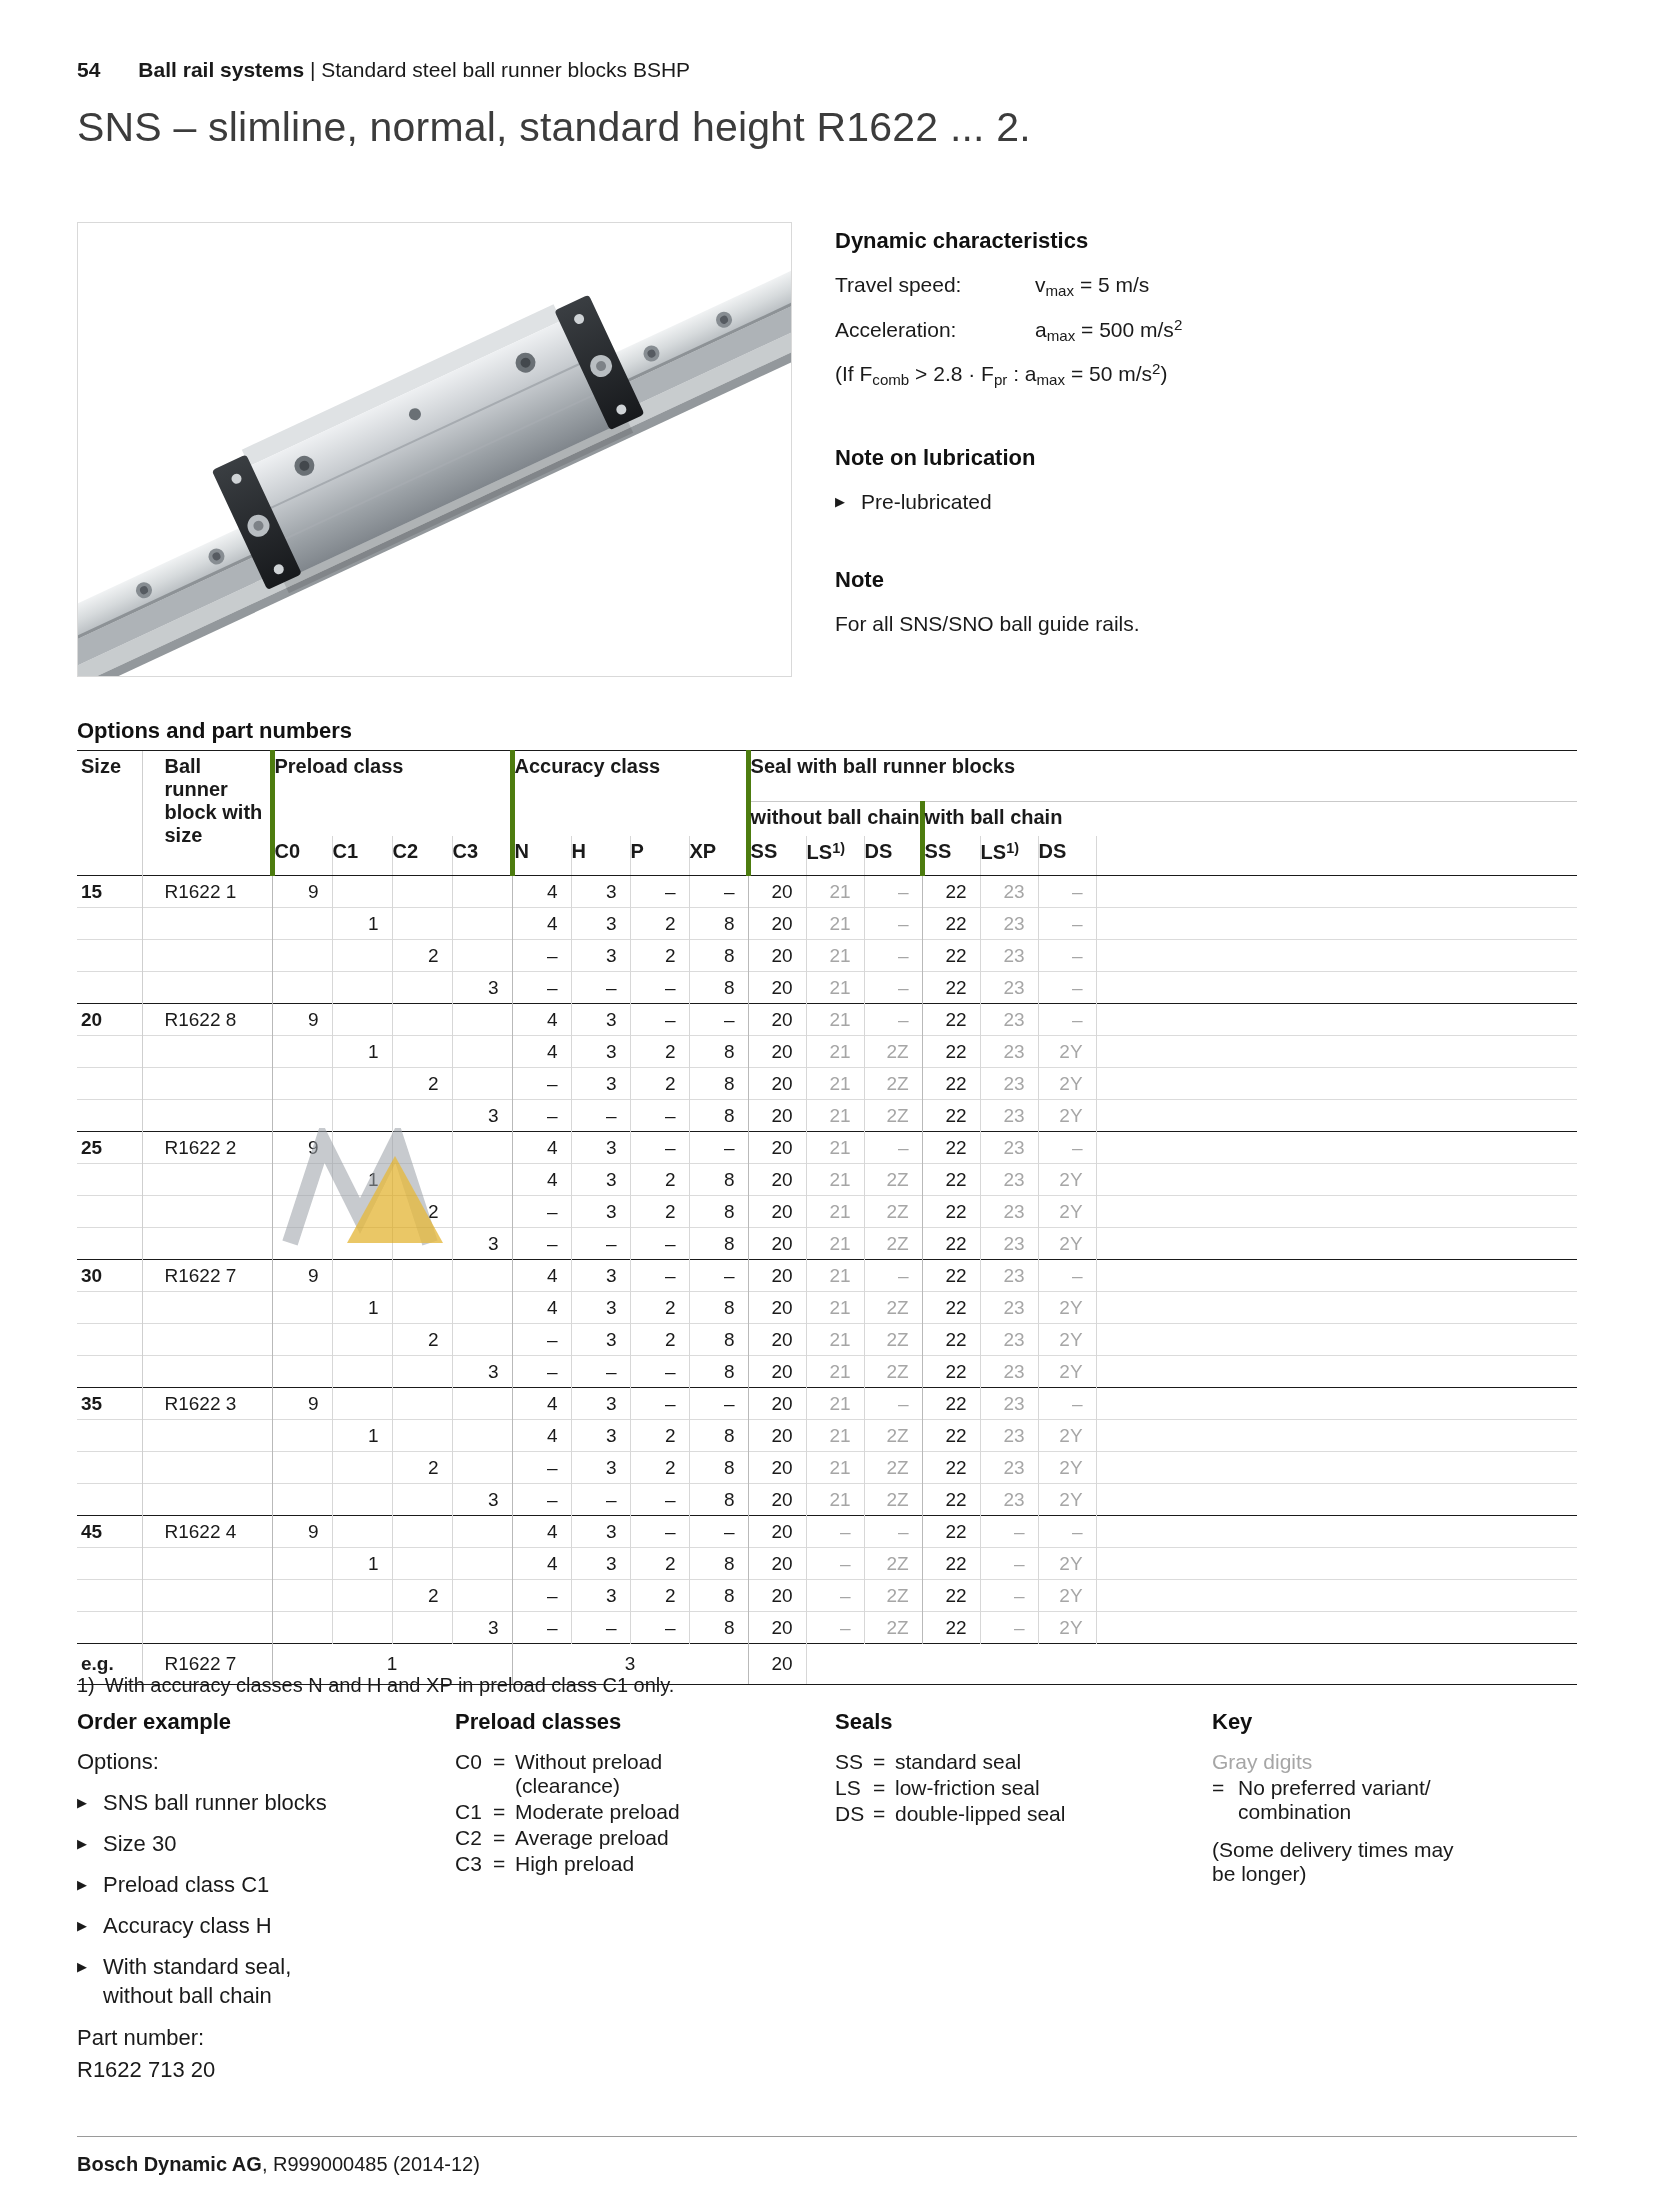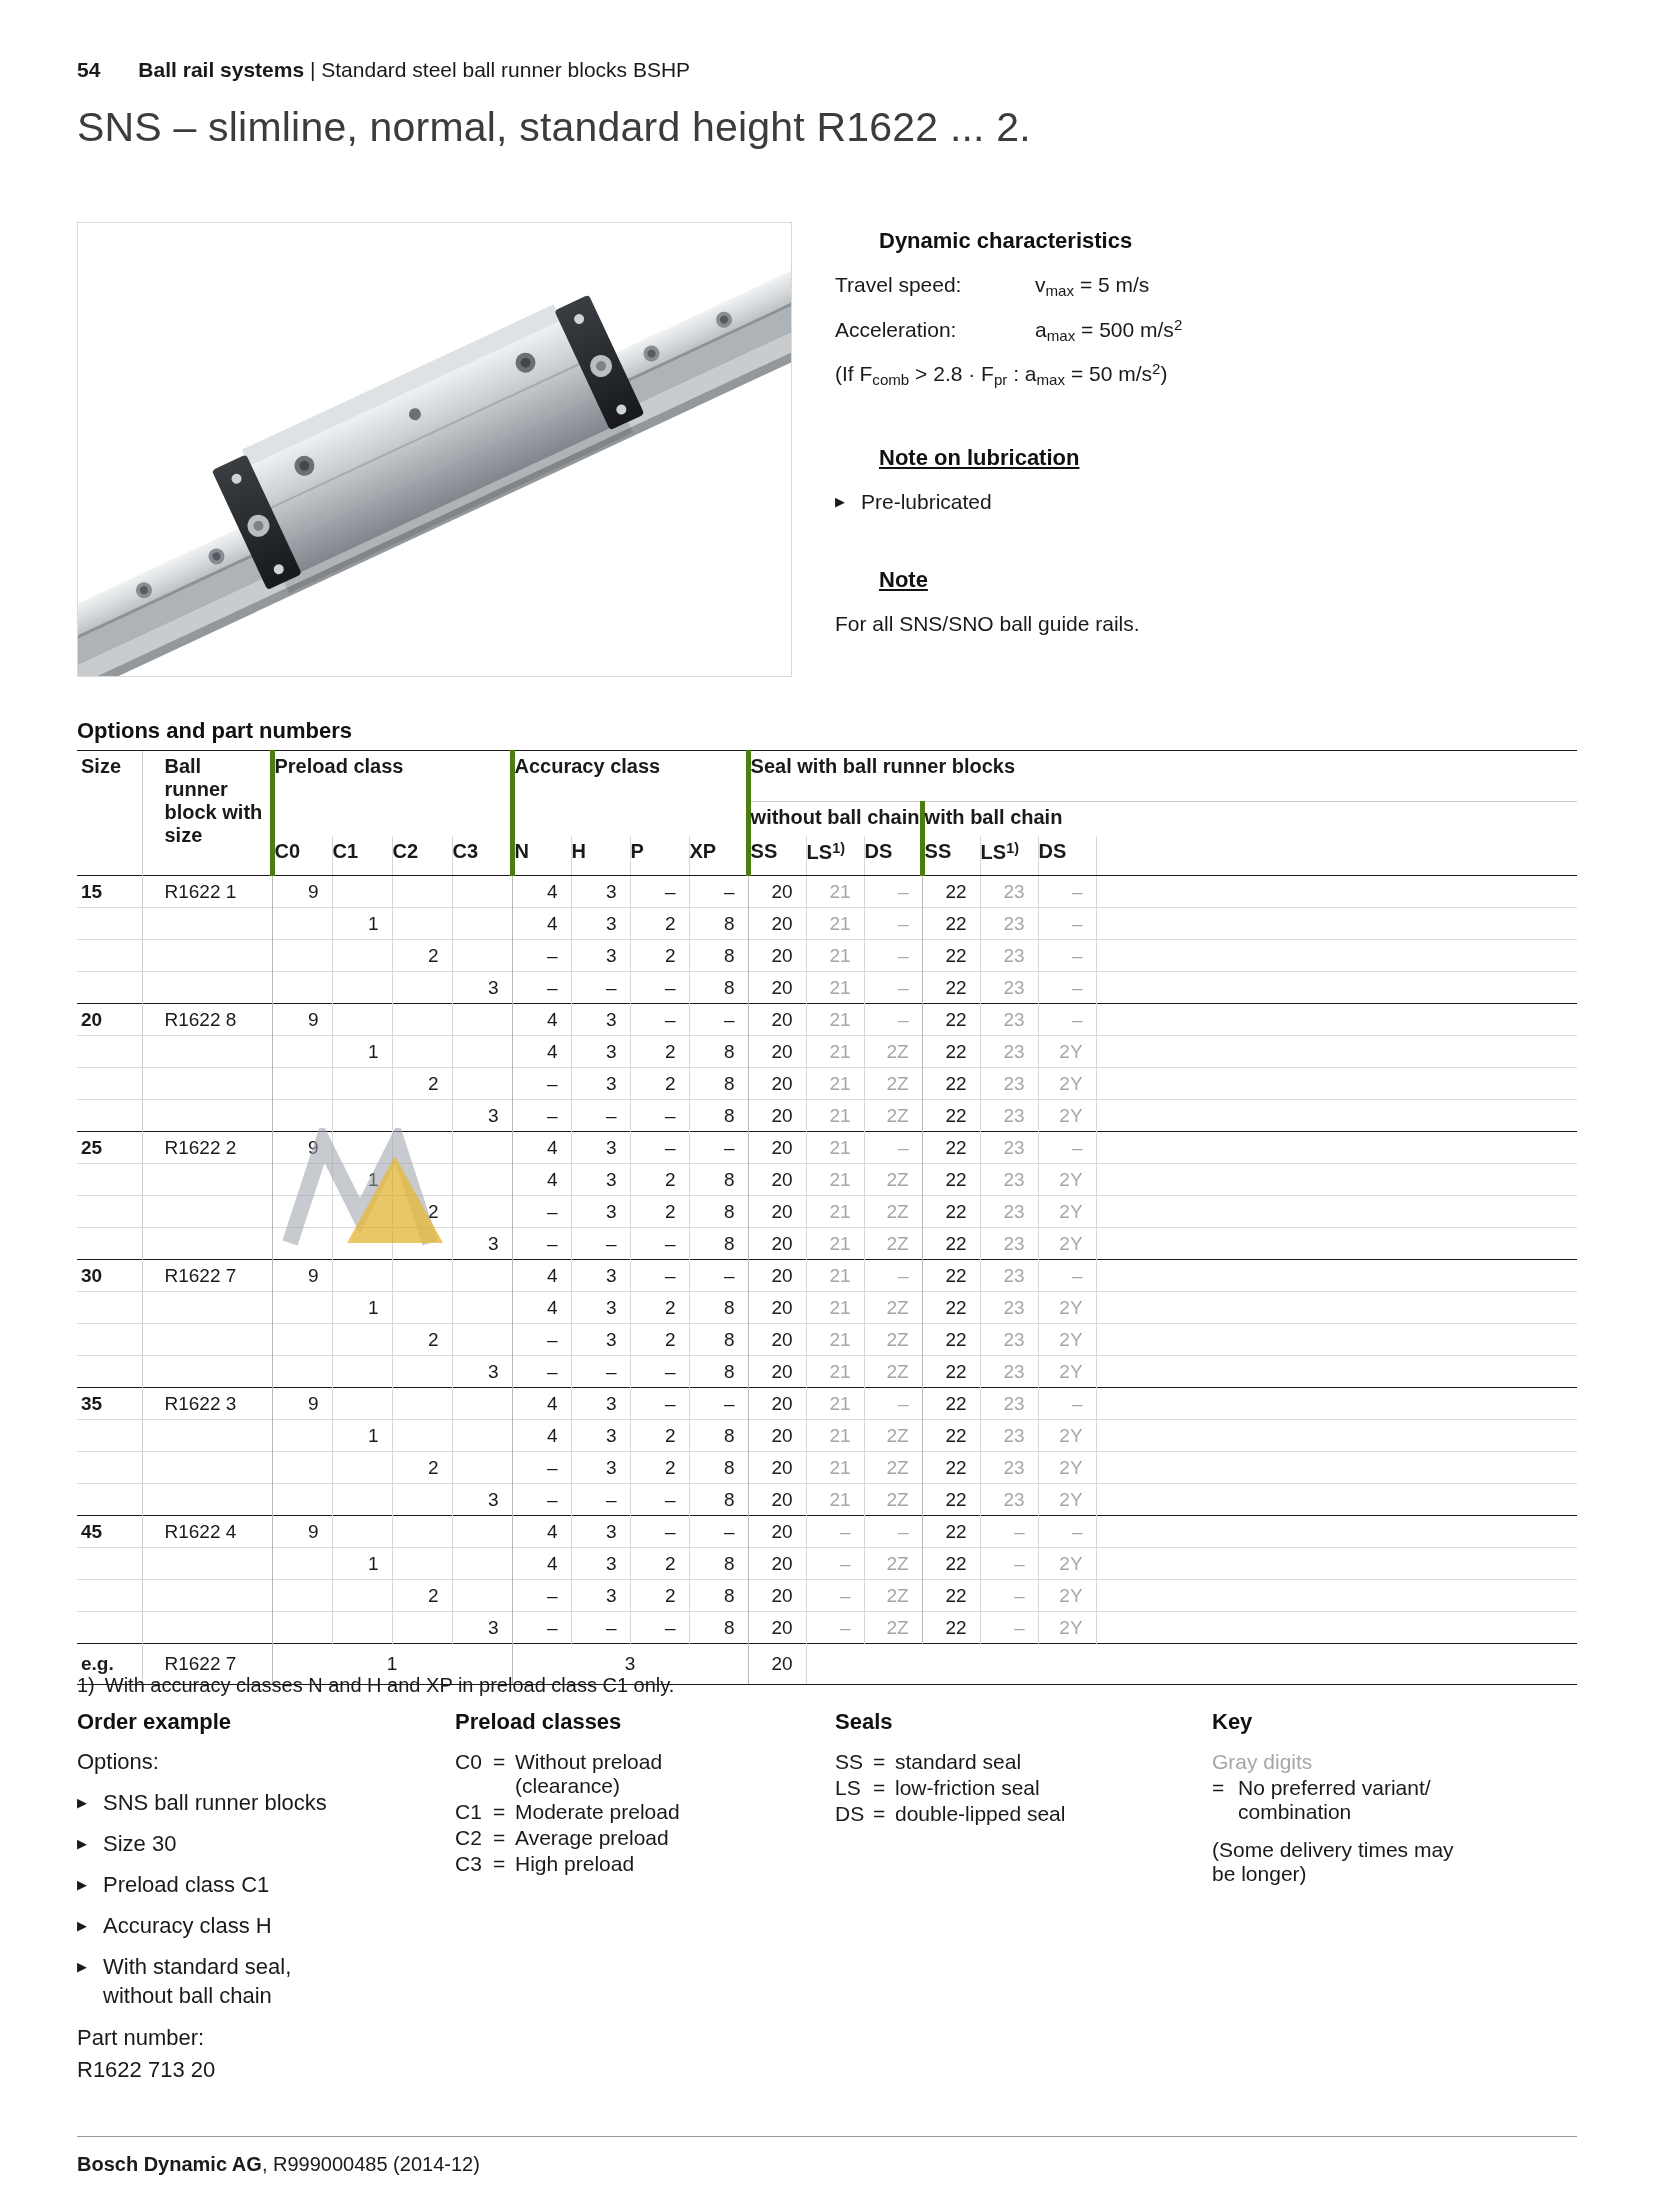--- a/index.html
+++ b/index.html
@@ -12,24 +12,24 @@
   .bc-bold{font-weight:bold;}
 
   .title{position:absolute;left:77px;top:104px;margin:0;font-size:41px;font-weight:400;color:#3c3c3c;letter-spacing:0.2px;}
 
   
   .image-box{position:absolute;left:77px;top:222px;width:713px;height:453px;border:1px solid #d9d9d9;background:#fff;overflow:hidden;}
 
   
   .right-col{position:absolute;left:835px;top:224px;width:690px;font-size:21px;line-height:34px;}
   .sec-h{font-weight:bold;font-size:22px;color:#111;}
-  .right-col .sec-h{margin-bottom:10px;margin-left:44px;}
+  .right-col .sec-h{margin-bottom:10px;}
   .frow{white-space:nowrap;}
   .flabel{display:inline-block;width:200px;}
-  .mt2{margin-top:44px;text-decoration:underline;}
+  .mt2{margin-top:44px;}
   .bullet{display:flex;align-items:flex-start;}
   .arrow{font-size:13px;margin-right:16px;line-height:34px;flex:0 0 auto;}
   sub{font-size:0.72em;vertical-align:-0.25em;}
   sup{font-size:0.72em;vertical-align:0.45em;}
 
   
   .options-title{position:absolute;left:77px;top:718px;}
   .ptable{position:absolute;left:77px;top:750px;width:1500px;border-collapse:collapse;table-layout:fixed;font-size:19px;}
   .ptable th,.ptable td{padding:0;vertical-align:middle;}
   .ptable thead th{text-align:left;vertical-align:top;font-weight:bold;font-size:20px;padding-top:4px;}

